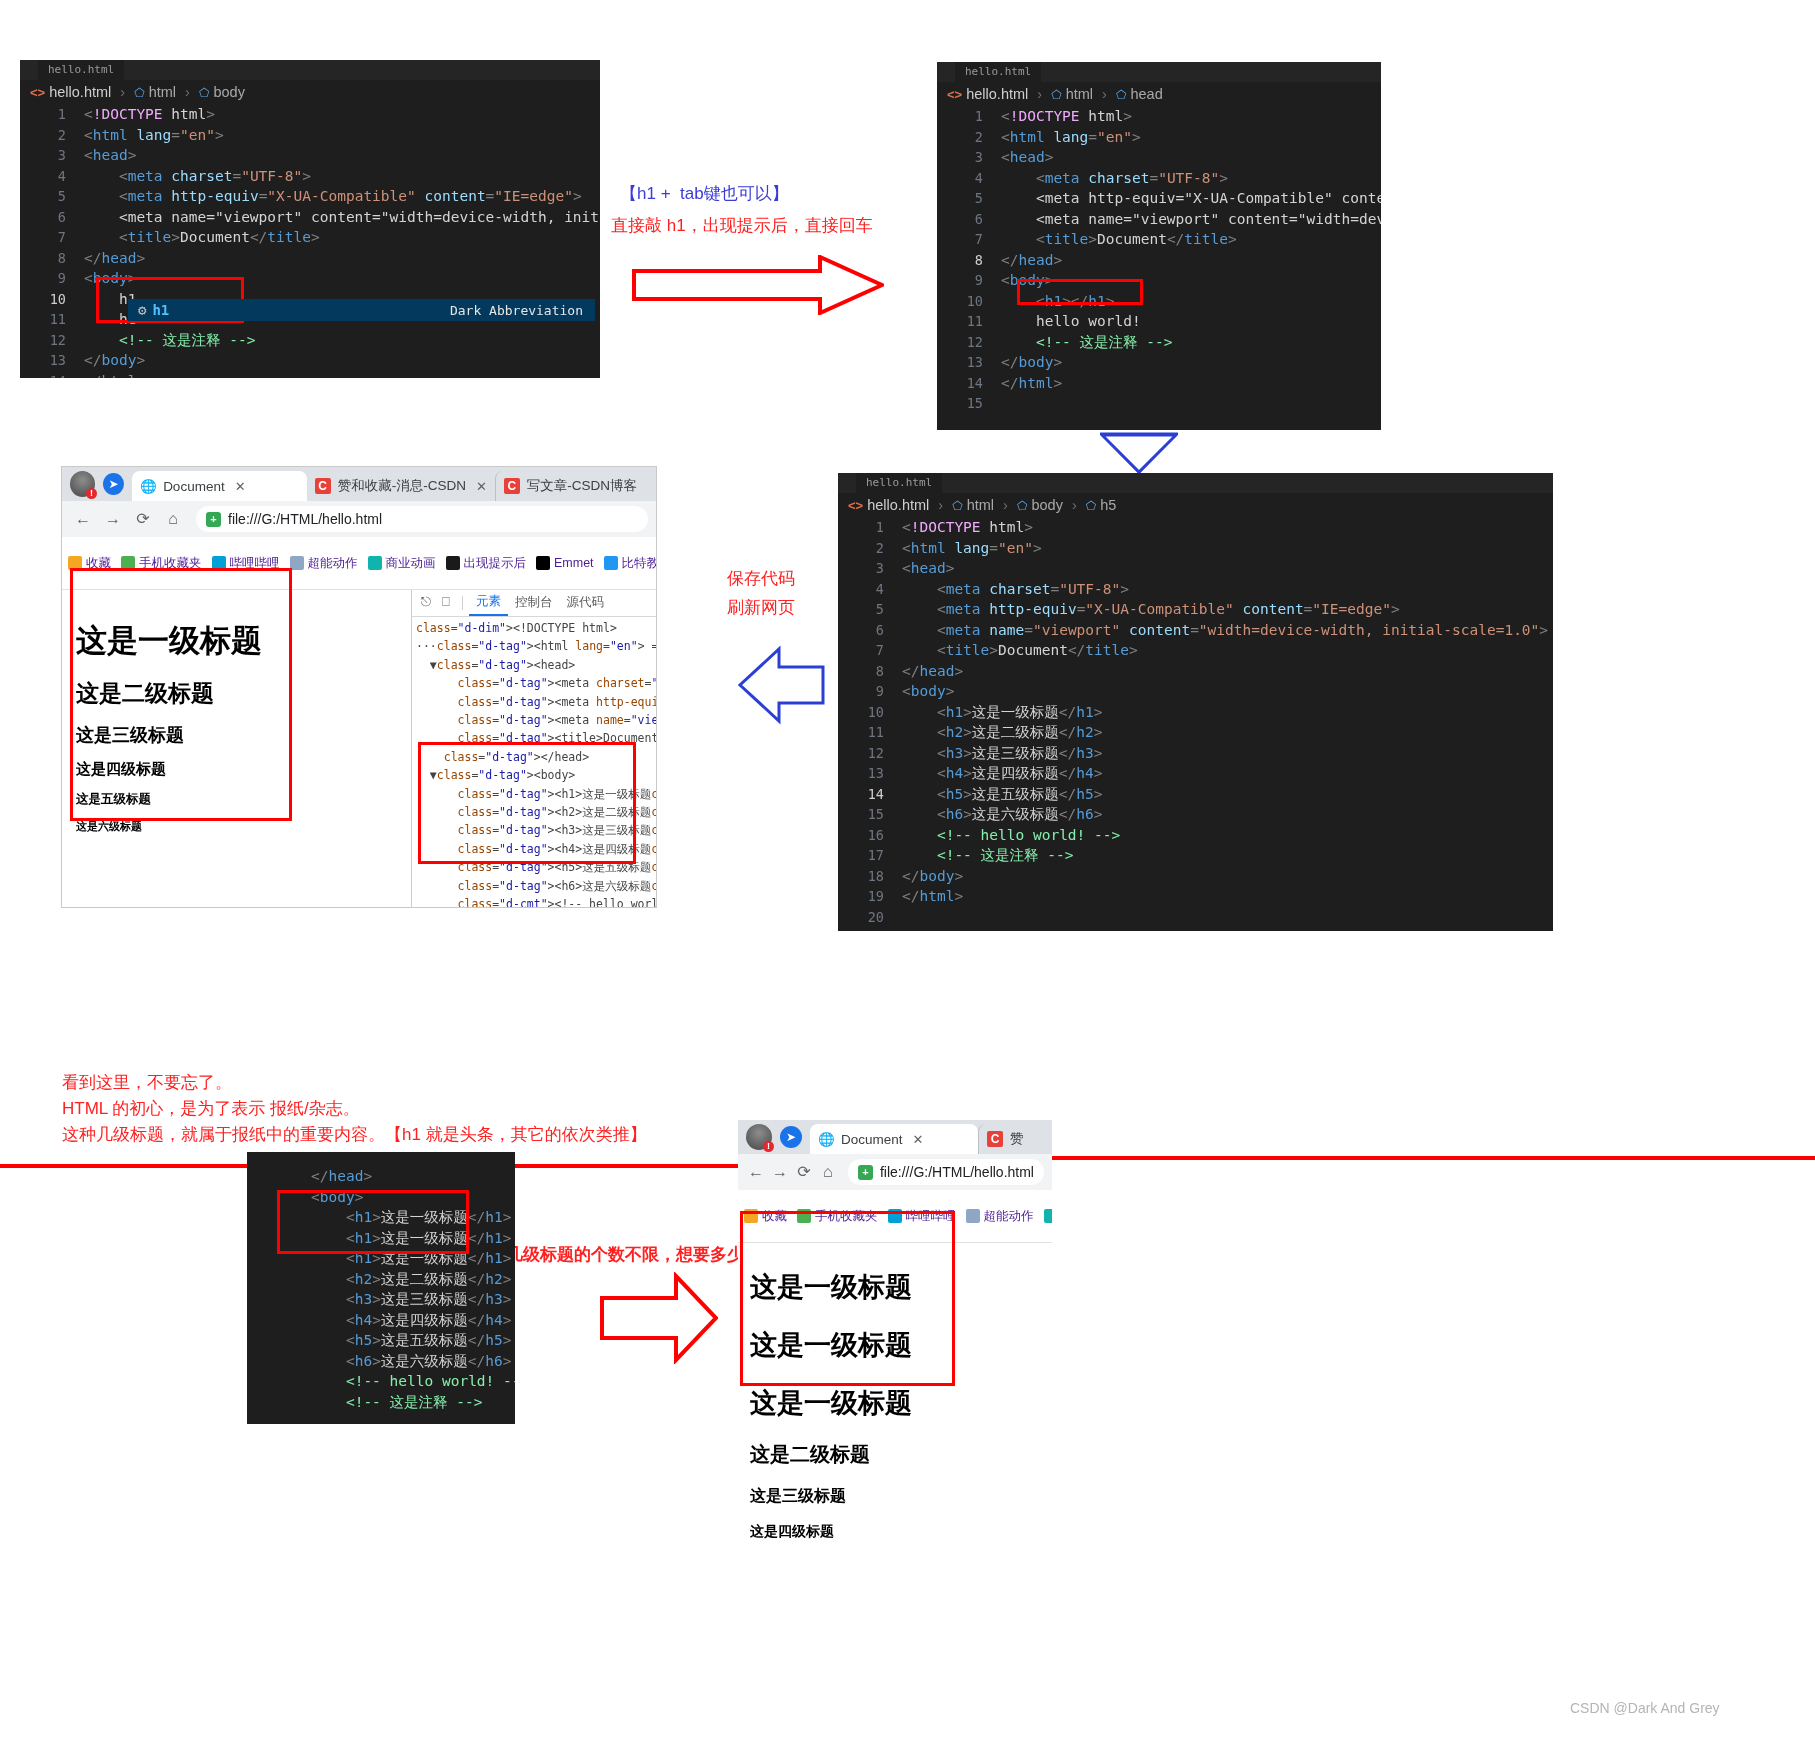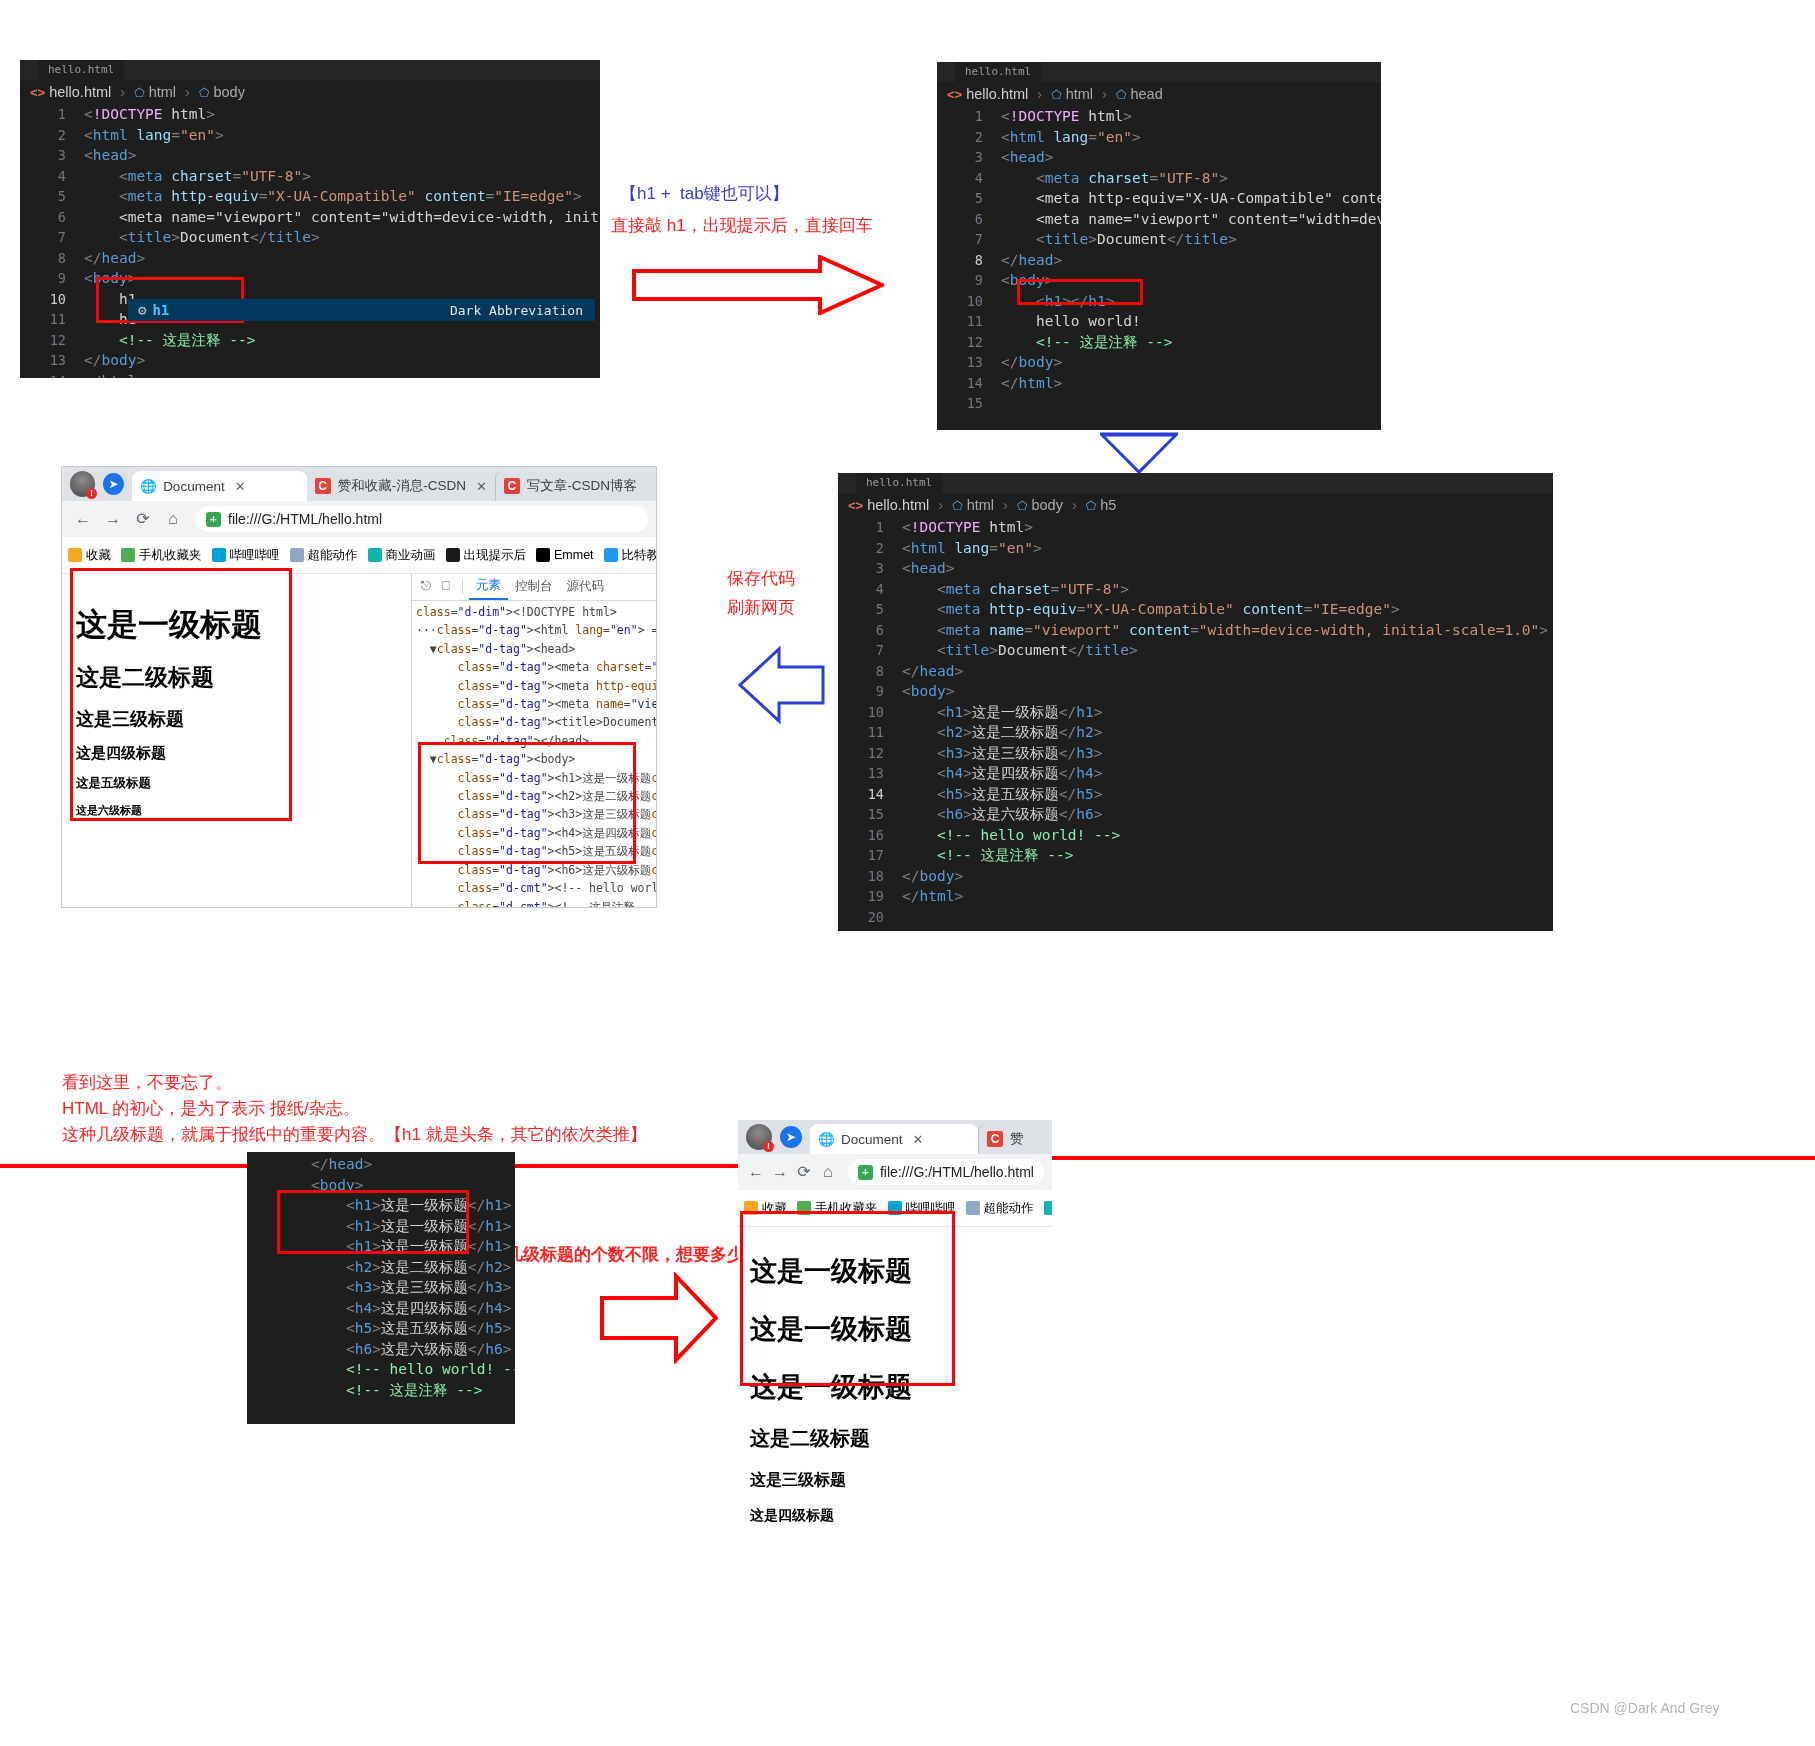--- a/index.html
+++ b/index.html
@@ -77,22 +77,22 @@
   .btab .ttl{white-space:nowrap;overflow:hidden;text-overflow:ellipsis;}
   .btab .cls{margin-left:10px;color:#5f6368;font-size:13px;}
   .csdn{width:16px;height:16px;background:#e8413a;color:#fff;font-weight:bold;font-size:12px;
         line-height:16px;text-align:center;border-radius:2px;}
   .toolbar{height:36px;background:#f1f3f4;display:flex;align-items:center;padding:0 8px;}
   .navbtn{width:26px;height:26px;color:#5f6368;font-size:16px;text-align:center;line-height:26px;margin-right:4px;}
   .omnibox{flex:1;height:26px;background:#ffffff;border-radius:13px;display:flex;align-items:center;
            padding:0 10px;font-size:14px;color:#202124;margin-left:6px;}
   .shield{width:15px;height:15px;background:#34a853;border-radius:3px;margin-right:7px;
           color:#fff;font-size:11px;line-height:15px;text-align:center;font-weight:bold;}
-  .bmbar{height:28px;background:#ffffff;display:flex;align-items:center;padding:4px 6px;
-         font-size:12.5px;color:#000000;border-bottom:1px solid #e2e2e2;overflow:hidden;}
+  .bmbar{height:28px;background:#ffffff;display:flex;align-items:center;padding:12px 6px;
+         font-size:12.5px;color:#4c1d95;border-bottom:1px solid #e2e2e2;overflow:hidden;}
   .bm{display:flex;align-items:center;margin-right:10px;white-space:nowrap;}
   .bm .bi{width:14px;height:14px;margin-right:4px;flex:0 0 auto;border-radius:2px;}
   .viewport{background:#ffffff;display:flex;}
   .page{flex:1;padding:16px 14px;}
   .page h1{font-size:31px;margin:14px 0 16px 0;font-weight:bold;color:#000;}
   .page h2{font-size:23px;margin:14px 0 14px 0;font-weight:bold;color:#000;}
   .page h3{font-size:18px;margin:13px 0 13px 0;font-weight:bold;color:#000;}
   .page h4{font-size:15px;margin:12px 0 12px 0;font-weight:bold;color:#000;}
   .page h5{font-size:12.5px;margin:11px 0 11px 0;font-weight:bold;color:#000;}
   .page h6{font-size:11px;margin:10px 0 10px 0;font-weight:bold;color:#000;}
@@ -342,21 +342,21 @@
 <div class="note note-red" style="left:62px;top:1068px;">看到这里，不要忘了。</div>
 <div class="note note-red" style="left:62px;top:1094px;">HTML 的初心，是为了表示 报纸/杂志。</div>
 <div class="note note-red" style="left:62px;top:1120px;">这种几级标题，就属于报纸中的重要内容。【h1 就是头条，其它的依次类推】</div>
 
 <div class="sep-line" style="left:0px;top:1164px;width:782px;height:4px;"></div>
 <div class="sep-line" style="left:782px;top:1156px;width:1033px;height:4px;"></div>
 
 <div class="note note-red" style="left:455px;top:1240px;font-weight:bold;">另外，几级标题的个数不限，想要多少个就可以创建多个数据。【可重复】</div>
 
 <div class="editor abs" style="left:247px;top:1152px;width:268px;height:272px;">
-  <div id="ed4-code" style="padding-top:2px;">
+  <div id="ed4-code" style="padding-top:14px;">
       <div class="codeline"><span class="ln"></span><span class="punc">&lt;/</span><span class="tgname">head</span><span class="punc">&gt;</span></div>
       <div class="codeline"><span class="ln"></span><span class="punc">&lt;</span><span class="tgname">body</span><span class="punc">&gt;</span></div>
       <div class="codeline"><span class="ln"></span>    <span class="punc">&lt;</span><span class="tgname">h1</span><span class="punc">&gt;</span><span class="txt">这是一级标题</span><span class="punc">&lt;/</span><span class="tgname">h1</span><span class="punc">&gt;</span></div>
       <div class="codeline"><span class="ln"></span>    <span class="punc">&lt;</span><span class="tgname">h1</span><span class="punc">&gt;</span><span class="txt">这是一级标题</span><span class="punc">&lt;/</span><span class="tgname">h1</span><span class="punc">&gt;</span></div>
       <div class="codeline"><span class="ln"></span>    <span class="punc">&lt;</span><span class="tgname">h1</span><span class="punc">&gt;</span><span class="txt">这是一级标题</span><span class="punc">&lt;/</span><span class="tgname">h1</span><span class="punc">&gt;</span></div>
       <div class="codeline"><span class="ln"></span>    <span class="punc">&lt;</span><span class="tgname">h2</span><span class="punc">&gt;</span><span class="txt">这是二级标题</span><span class="punc">&lt;/</span><span class="tgname">h2</span><span class="punc">&gt;</span></div>
       <div class="codeline"><span class="ln"></span>    <span class="punc">&lt;</span><span class="tgname">h3</span><span class="punc">&gt;</span><span class="txt">这是三级标题</span><span class="punc">&lt;/</span><span class="tgname">h3</span><span class="punc">&gt;</span></div>
       <div class="codeline"><span class="ln"></span>    <span class="punc">&lt;</span><span class="tgname">h4</span><span class="punc">&gt;</span><span class="txt">这是四级标题</span><span class="punc">&lt;/</span><span class="tgname">h4</span><span class="punc">&gt;</span></div>
       <div class="codeline"><span class="ln"></span>    <span class="punc">&lt;</span><span class="tgname">h5</span><span class="punc">&gt;</span><span class="txt">这是五级标题</span><span class="punc">&lt;/</span><span class="tgname">h5</span><span class="punc">&gt;</span></div>
       <div class="codeline"><span class="ln"></span>    <span class="punc">&lt;</span><span class="tgname">h6</span><span class="punc">&gt;</span><span class="txt">这是六级标题</span><span class="punc">&lt;/</span><span class="tgname">h6</span><span class="punc">&gt;</span></div>

